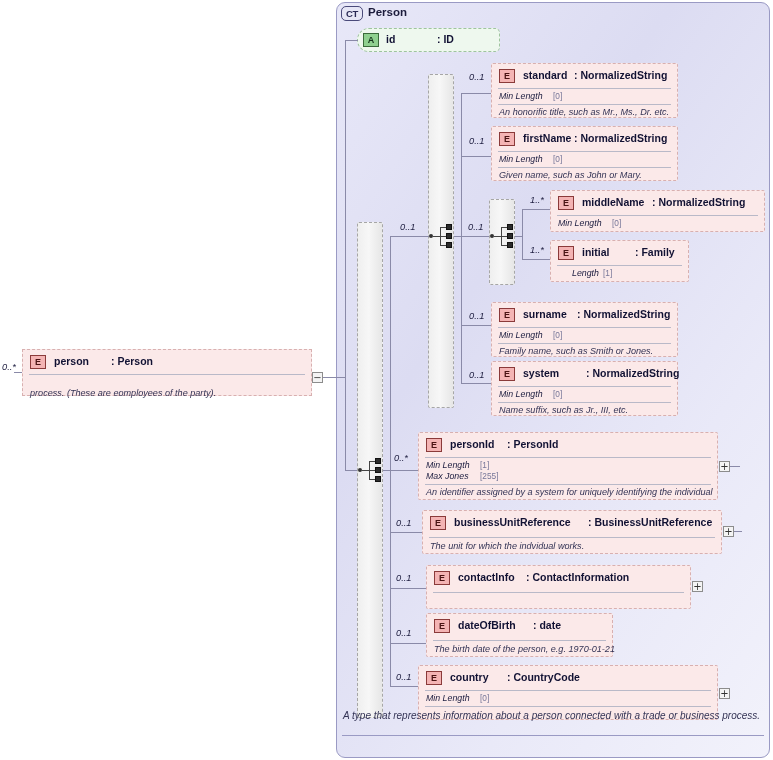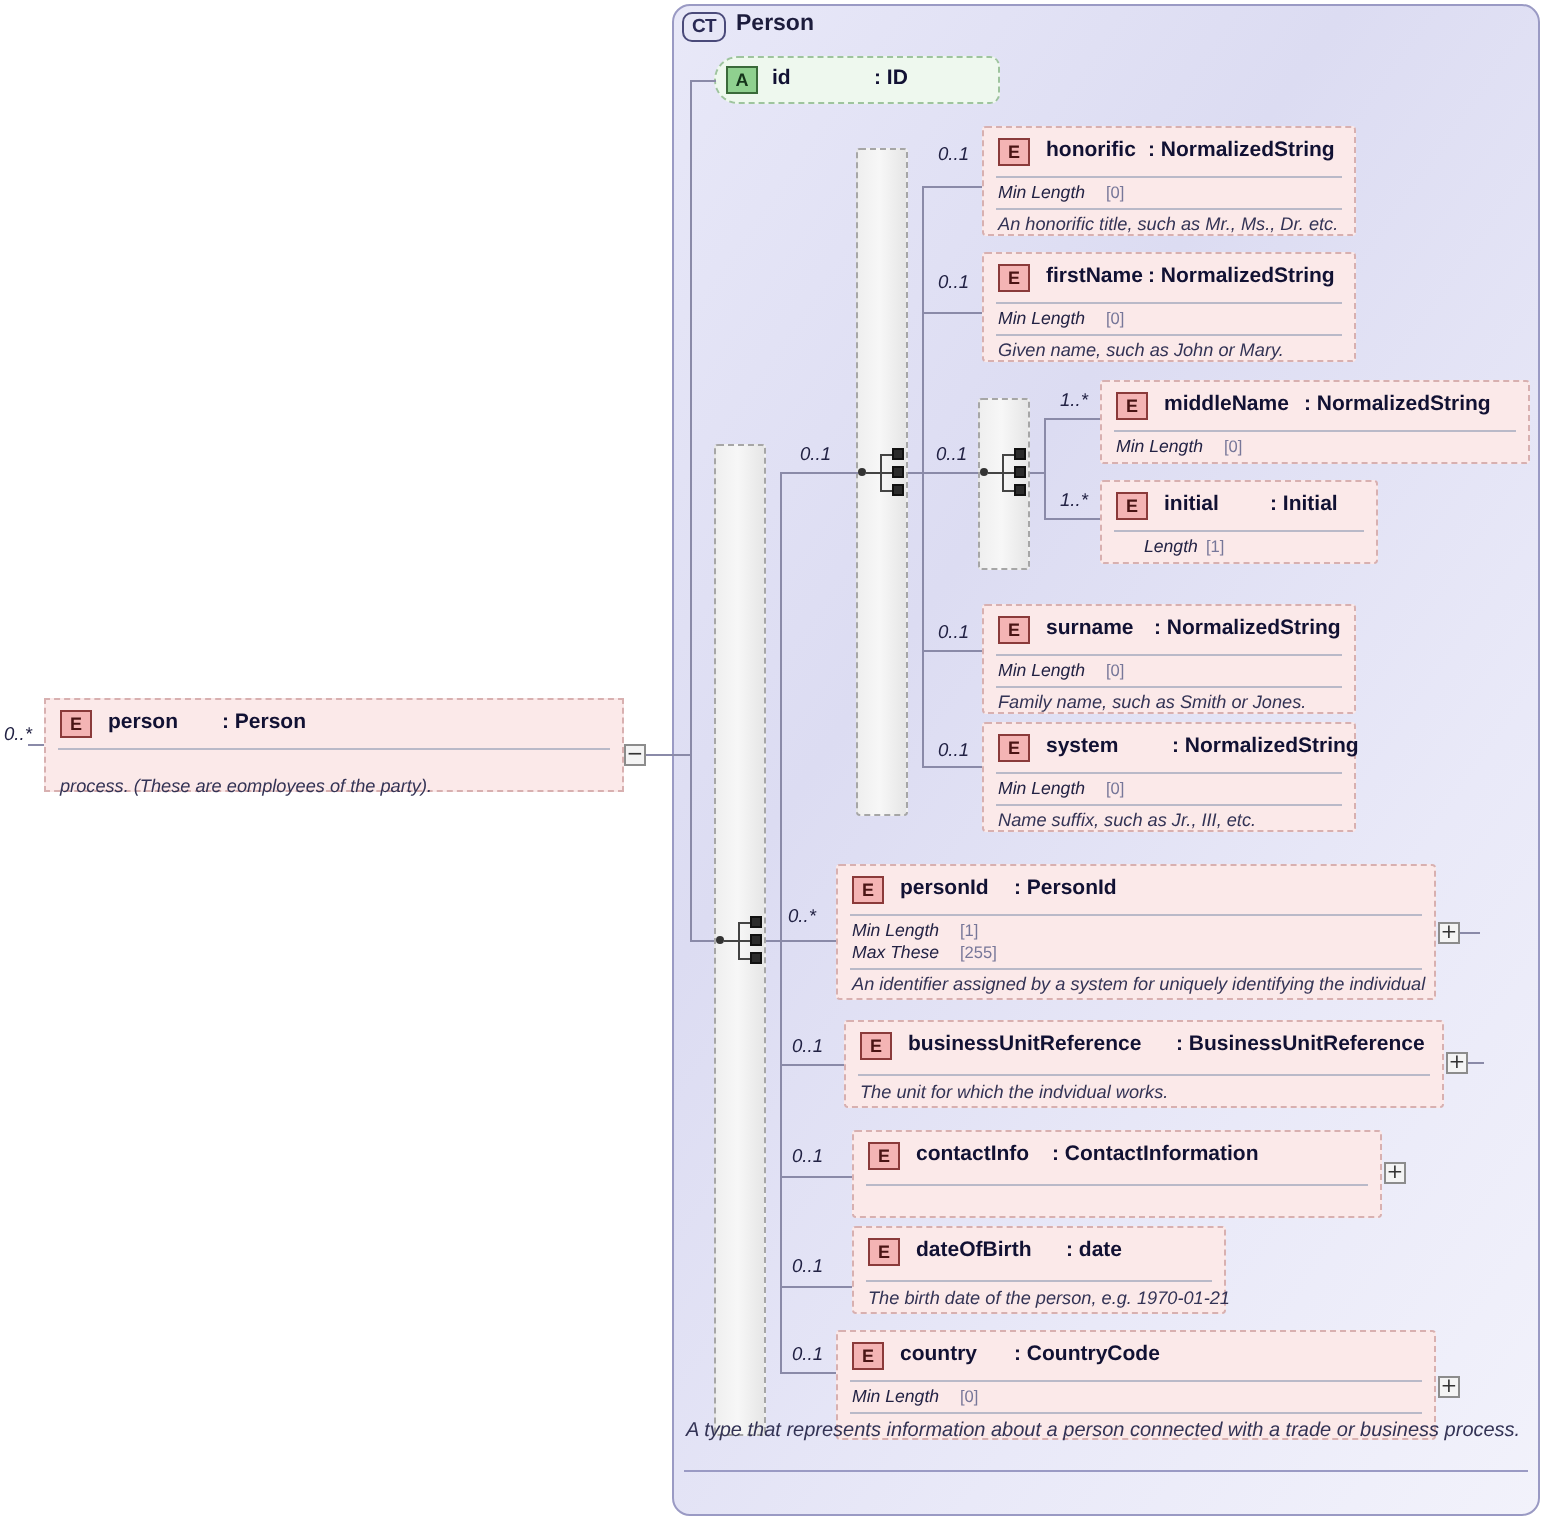--- a/index.html
+++ b/index.html
@@ -259,21 +259,21 @@
   </div>
   <div class="hline" style="left:418px; top:236px; width:11px;"></div>
 
   <div class="vline" style="left:461px; top:93px; height:290px;"></div>
   <div class="hline" style="left:454px; top:236px; width:8px;"></div>
 
   <div class="hline" style="left:461px; top:93px; width:30px;"></div>
   <div class="card" style="left:469px; top:72px;">0..1</div>
   <div class="el-box" style="left:491px; top:63px; width:187px; height:55px;">
     <div class="el-badge">E</div>
-    <div class="el-name">honorific</div>
+    <div class="el-name">standard</div>
     <div class="el-type" style="left:82px;">: NormalizedString</div>
     <div class="el-rule" style="top:24px;"></div>
     <div class="facet" style="left:7px; top:27px;">Min Length</div>
     <div class="facet-val" style="left:61px; top:27px;">[0]</div>
     <div class="el-rule" style="top:40px;"></div>
     <div class="el-doc" style="top:42px;">An honorific title, such as Mr., Ms., Dr. etc.</div>
   </div>
 
   <div class="hline" style="left:461px; top:156px; width:30px;"></div>
   <div class="card" style="left:469px; top:136px;">0..1</div>
@@ -316,21 +316,21 @@
     <div class="el-rule" style="top:24px;"></div>
     <div class="facet" style="left:7px; top:27px;">Min Length</div>
     <div class="facet-val" style="left:61px; top:27px;">[0]</div>
   </div>
 
   <div class="hline" style="left:522px; top:259px; width:28px;"></div>
   <div class="card" style="left:530px; top:245px;">1..*</div>
   <div class="el-box" style="left:550px; top:240px; width:139px; height:42px;">
     <div class="el-badge">E</div>
     <div class="el-name">initial</div>
-    <div class="el-type" style="left:84px;">: Initial</div>
+    <div class="el-type" style="left:84px;">: Family</div>
     <div class="el-rule" style="top:24px;"></div>
     <div class="facet" style="left:21px; top:27px;">Length</div>
     <div class="facet-val" style="left:52px; top:27px;">[1]</div>
   </div>
 
   <div class="hline" style="left:461px; top:325px; width:30px;"></div>
   <div class="card" style="left:469px; top:311px;">0..1</div>
   <div class="el-box" style="left:491px; top:302px; width:187px; height:55px;">
     <div class="el-badge">E</div>
     <div class="el-name">surname</div>
@@ -357,21 +357,21 @@
 
   <div class="hline" style="left:390px; top:470px; width:28px;"></div>
   <div class="card" style="left:394px; top:453px;">0..*</div>
   <div class="el-box" style="left:418px; top:432px; width:300px; height:68px;">
     <div class="el-badge">E</div>
     <div class="el-name">personId</div>
     <div class="el-type" style="left:88px;">: PersonId</div>
     <div class="el-rule" style="top:24px;"></div>
     <div class="facet" style="left:7px; top:27px;">Min Length</div>
     <div class="facet-val" style="left:61px; top:27px;">[1]</div>
-    <div class="facet" style="left:7px; top:38px;">Max These</div>
+    <div class="facet" style="left:7px; top:38px;">Max Jones</div>
     <div class="facet-val" style="left:61px; top:38px;">[255]</div>
     <div class="el-rule" style="top:51px;"></div>
     <div class="el-doc" style="top:53px;">An identifier assigned by a system for uniquely identifying the individual</div>
   </div>
   <div class="expander" style="left:719px; top:461px;">+</div>
   <div class="hline" style="left:730px; top:466px; width:10px;"></div>
 
   <div class="hline" style="left:390px; top:532px; width:32px;"></div>
   <div class="card" style="left:396px; top:518px;">0..1</div>
   <div class="el-box" style="left:422px; top:510px; width:300px; height:44px;">

